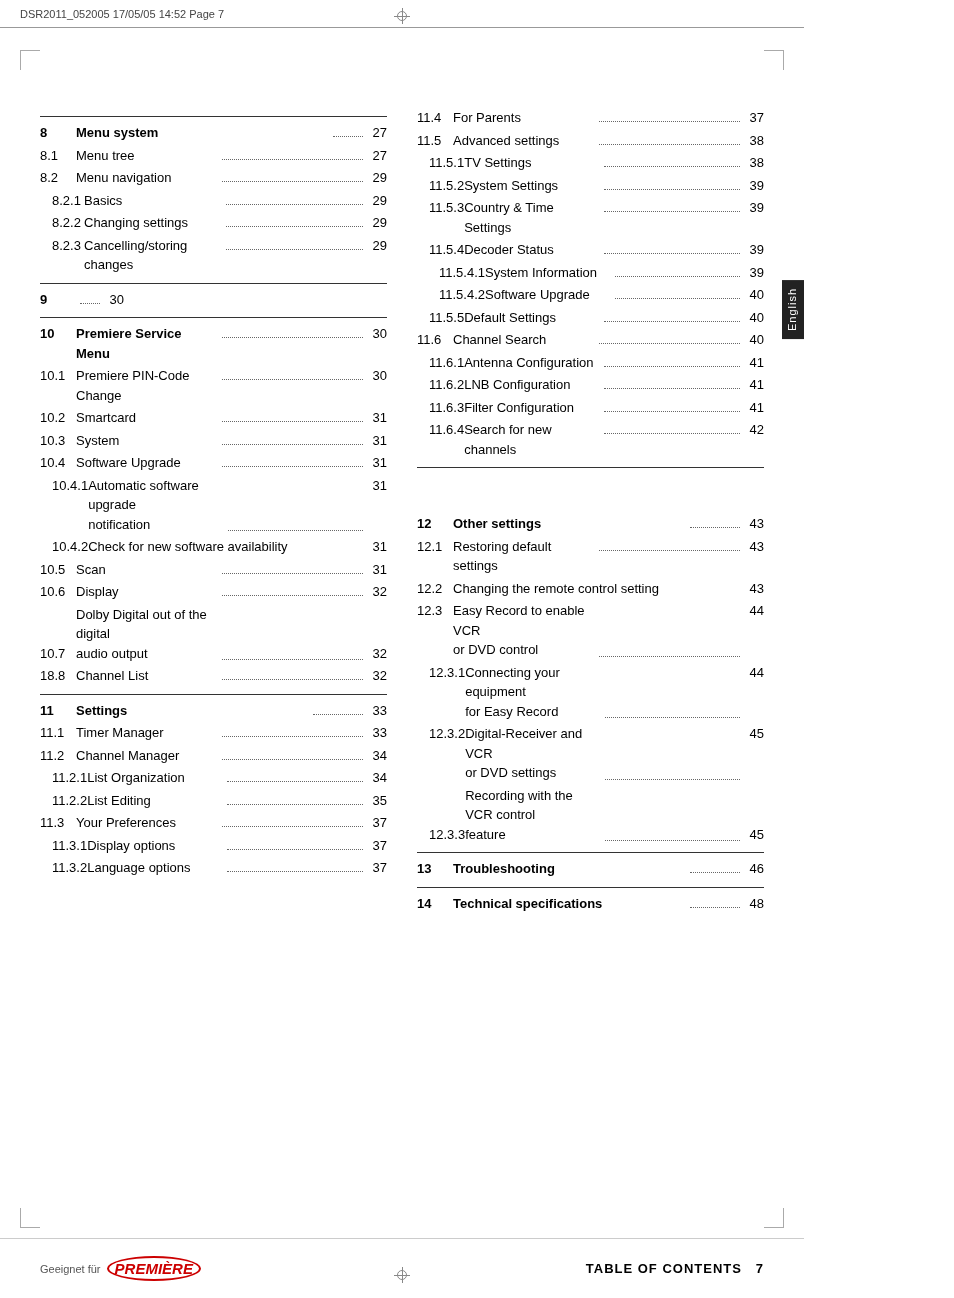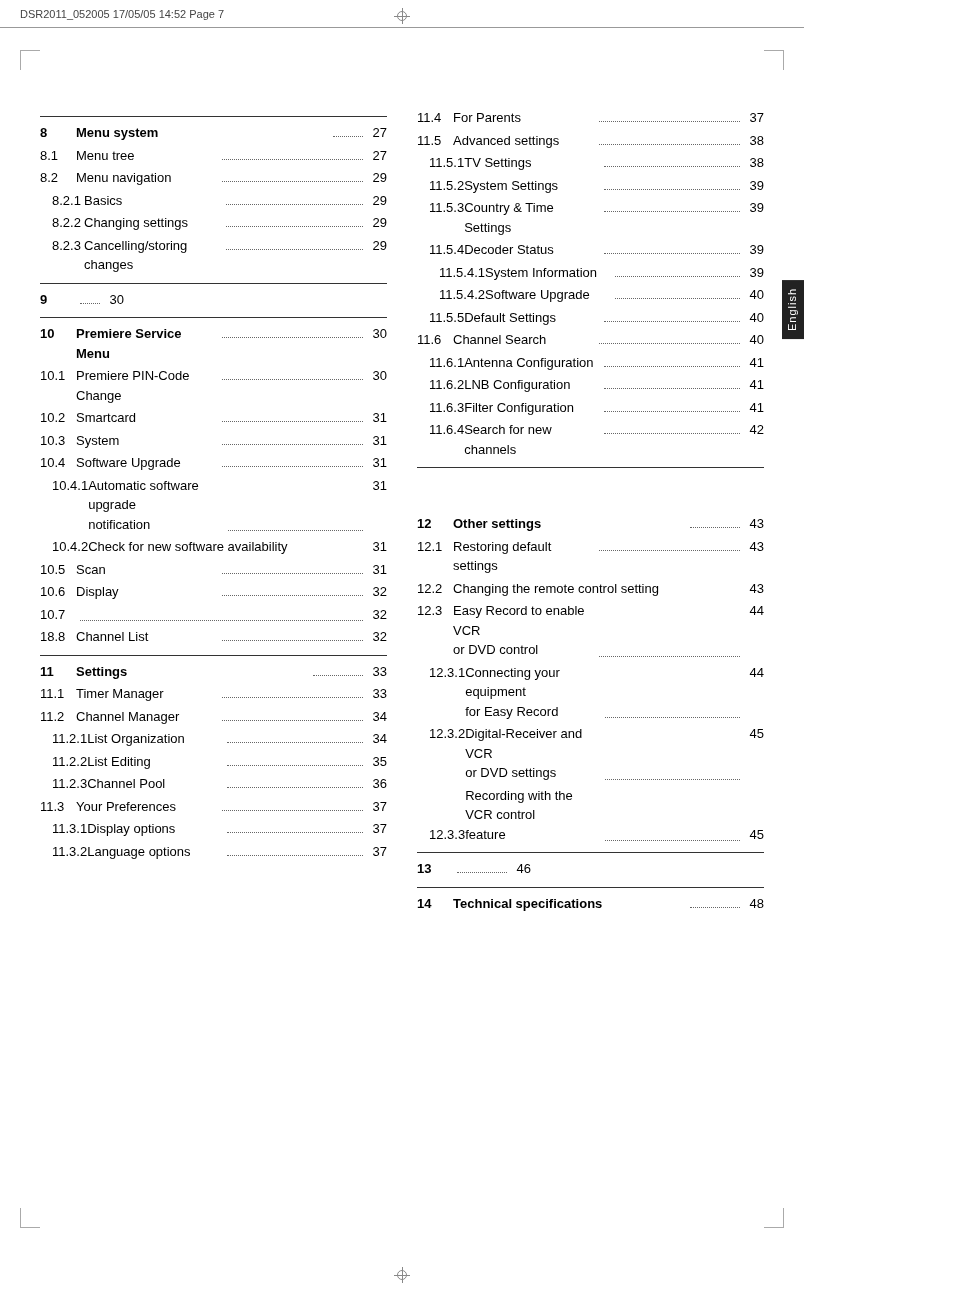--- a/index.html
+++ b/index.html
@@ -348,20 +348,21 @@
             <span class="toc-page">31</span>
           </div>
           <div class="toc-entry">
             <span class="toc-num">10.6</span>
             <span class="toc-title">Display</span>
             <span class="toc-dots"></span>
             <span class="toc-page">32</span>
           </div>
           <div class="toc-entry" style="align-items:flex-end;">
             <span class="toc-num">10.7</span>
+            <span class="toc-title">Dolby Digital out of the digital<br>audio output</span>
             <span class="toc-dots" style="align-self:flex-end;"></span>
             <span class="toc-page">32</span>
           </div>
           <div class="toc-entry">
             <span class="toc-num">18.8</span>
             <span class="toc-title">Channel List</span>
             <span class="toc-dots"></span>
             <span class="toc-page">32</span>
           </div>
         </div>
@@ -390,26 +391,20 @@
             <span class="toc-num-sub1">11.2.1</span>
             <span class="toc-title">List Organization</span>
             <span class="toc-dots"></span>
             <span class="toc-page">34</span>
           </div>
           <div class="toc-entry">
             <span class="toc-num-sub1">11.2.2</span>
             <span class="toc-title">List Editing</span>
             <span class="toc-dots"></span>
             <span class="toc-page">35</span>
-          </div>
-          <div class="toc-entry">
-            <span class="toc-num-sub1">11.2.3</span>
-            <span class="toc-title">Channel Pool</span>
-            <span class="toc-dots"></span>
-            <span class="toc-page">36</span>
           </div>
           <div class="toc-entry">
             <span class="toc-num">11.3</span>
             <span class="toc-title">Your Preferences</span>
             <span class="toc-dots"></span>
             <span class="toc-page">37</span>
           </div>
           <div class="toc-entry">
             <span class="toc-num-sub1">11.3.1</span>
             <span class="toc-title">Display options</span>
@@ -558,37 +553,49 @@
             <span class="toc-title">Recording with the VCR control<br>feature</span>
             <span class="toc-dots" style="align-self:flex-end;"></span>
             <span class="toc-page">45</span>
           </div>
         </div>
 
         <div class="toc-section">
           <hr class="toc-divider">
           <div class="toc-entry">
             <span class="toc-num" style="font-weight:bold;">13</span>
+            <span class="toc-title bold">Troubleshooting</span>
             <span class="toc-dots-short" style="flex:0 0 50px;"></span>
             <span class="toc-page">46</span>
           </div>
         </div>
 
         <div class="toc-section">
           <hr class="toc-divider">
           <div class="toc-entry">
             <span class="toc-num" style="font-weight:bold;">14</span>
             <span class="toc-title bold">Technical specifications</span>
             <span class="toc-dots-short" style="flex:0 0 50px;"></span>
             <span class="toc-page">48</span>
           </div>
         </div>
 
       </div>
     </div>
   </div>
 
+  <div class="footer">
+    <div class="footer-left">
+      <span>Geeignet für</span>
+      <span class="premiere-logo">PREMIÈRE</span>
+    </div>
+    <div class="footer-right">
+      <span>TABLE OF CONTENTS</span>
+      &nbsp;
+      <span>7</span>
+    </div>
+  </div>
 
   <div class="bottom-cross">
     <div class="bottom-circle"></div>
   </div>
 
 </div>
 
 </body></html>

